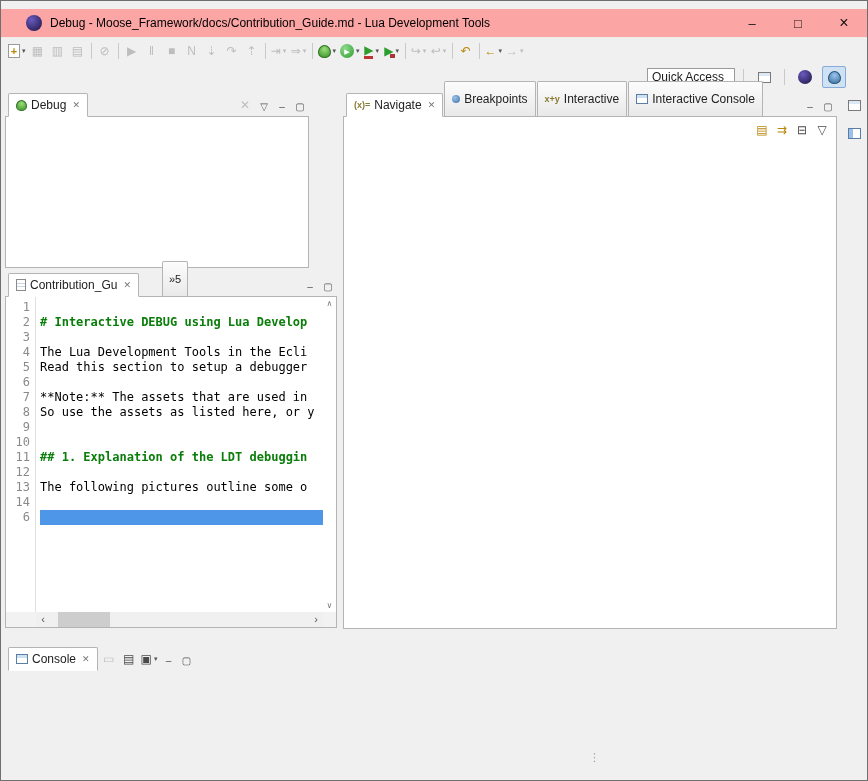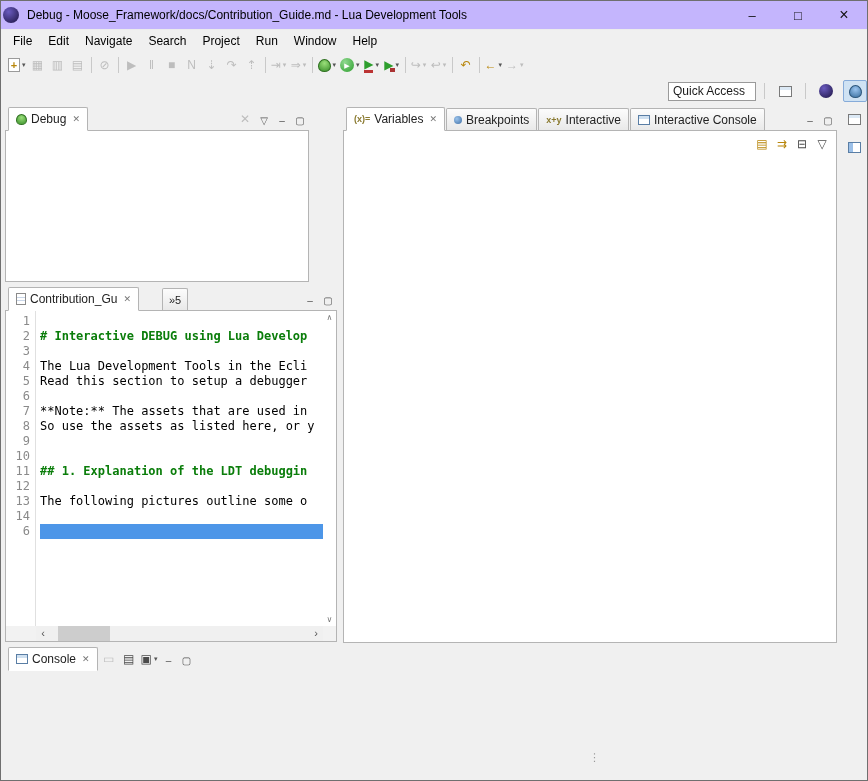--- a/index.html
+++ b/index.html
@@ -4,21 +4,21 @@
 <style>
   * { box-sizing: border-box; margin: 0; padding: 0; }
   html,body { width: 868px; height: 781px; overflow: hidden; }
   body {
     font-family: "Liberation Sans", sans-serif;
     font-size: 12px; color: #000; background: #f0f0f0;
   }
   .window { position: absolute; inset: 0; border: 1px solid #6f6f6f; display: flex; flex-direction: column; background: #f0f0f0; }
 
   
-  .titlebar { height: 29px; flex: none; background: #c4b5fd; display: flex; align-items: center; padding-left: 2px; gap: 8px; border-bottom: 1px solid #ececec; }
+  .titlebar { height: 29px; flex: none; background: #fca5a5; display: flex; align-items: center; padding-left: 25px; gap: 8px; border-bottom: 1px solid #ececec; margin-top: 8px; }
   .app-icon { width: 16px; height: 16px; border-radius: 50%; background: radial-gradient(circle at 35% 30%, #6a5bbf, #1b1240); flex: none; }
   .title { font-size: 12px; color: #000; white-space: nowrap; }
   .win-controls { margin-left: auto; display: flex; height: 100%; }
   .wc { width: 46px; display: flex; align-items: center; justify-content: center; font-size: 13px; color: #111; }
   .wc.close { font-size: 16px; }
 
   
   .menubar { height: 22px; flex: none; display: flex; align-items: center; padding-left: 4px; background: #f0f0f0; }
   .menu-item { padding: 2px 8px; white-space: nowrap; }
 
@@ -33,33 +33,33 @@
   .glyph.c-new { background: #fff; border: 1px solid #9a9a9a; width: 12px; height: 14px; font-size: 11px; font-weight: bold; color: var(--gold); }
   .glyph.c-gold { color: var(--gold); }
   .glyph.c-bug { width: 13px; height: 13px; border-radius: 50% 50% 50% 50% / 58% 58% 42% 42%; background: radial-gradient(circle at 50% 30%, #9adf7a, var(--bug-green)); border: 1px solid #2e7020; }
   .glyph.c-bug.blue { background: radial-gradient(circle at 50% 30%, #9ac4ef, #3a6f9e); border-color: #2c567c; }
   .glyph.c-run { width: 14px; height: 14px; border-radius: 50%; background: radial-gradient(circle at 35% 30%, #8fd98f, var(--run-green)); color: #fff; font-size: 7px; }
   .glyph.c-profile { color: var(--run-green); border-bottom: 3px solid #bb3333; padding-bottom: 0; }
   .glyph.c-ext { color: var(--run-green); position: relative; }
   .glyph.c-ext::after { content: ""; position: absolute; right: -2px; bottom: -1px; width: 5px; height: 4px; background: #a33; }
 
   
-  .qa-row { height: 26px; flex: none; display: flex; align-items: center; justify-content: flex-end; gap: 5px; padding-right: 0; background: #f0f0f0; }
+  .qa-row { height: 26px; flex: none; display: flex; align-items: center; justify-content: flex-end; gap: 5px; padding-right: 21px; background: #f0f0f0; }
   .qa-box { width: 88px; height: 19px; background: #fff; border: 1px solid #9a9a9a; font-size: 12px; color: #1a1a1a; padding: 1px 4px; white-space: nowrap; overflow: hidden; }
   .persp-btn { height: 22px; min-width: 24px; display: flex; align-items: center; justify-content: center; border: 1px solid transparent; border-radius: 2px; }
   .persp-btn.active { background: var(--perspective-active-bg); border-color: #86abd9; }
   .circle-ldt { width: 14px; height: 14px; border-radius: 50%; background: radial-gradient(circle at 35% 30%, #6a5bbf, #1b1240); }
   .mini-win { width: 13px; height: 11px; border: 1px solid #7a7a7a; background: linear-gradient(#dce9f5 0 3px, #fff 3px); }
   .mini-win.panes { background: linear-gradient(90deg, #9cc0e8 0 4px, #fff 4px); border-color: #5a7ea5; }
 
   
   .main { flex: 1; position: relative; background: #f0f0f0; }
   .panel { position: absolute; display: flex; flex-direction: column; }
   .tabs { height: 24px; flex: none; display: flex; align-items: flex-end; padding-left: 3px; position: relative; z-index: 2; }
-  .tab { height: 22px; display: flex; align-items: center; gap: 4px; padding: 0 7px; font-size: 12px; color: #222; border: 1px solid #b4b4b4; border-bottom: none; border-radius: 2px 2px 0 0; background: linear-gradient(#fcfcfc, #e9e9e9); margin-right: 1px; white-space: nowrap; }
+  .tab { height: 35px; display: flex; align-items: center; gap: 4px; padding: 0 7px; font-size: 12px; color: #222; border: 1px solid #b4b4b4; border-bottom: none; border-radius: 2px 2px 0 0; background: linear-gradient(#fcfcfc, #e9e9e9); margin-right: 1px; white-space: nowrap; }
   .tab.active { background: #fff; height: 24px; margin-bottom: -1px; border-bottom: 1px solid #fff; z-index: 3; }
   .tab.more-tab { margin-left: 22px; padding: 0 6px; font-size: 11px; }
   .tclose { font-size: 9px; color: #777; margin-left: 2px; }
   .tab-fill { flex: 1; }
   .mini-ic { width: 18px; height: 20px; display: flex; align-items: center; justify-content: center; font-size: 10px; color: #555; }
   .panel-body { flex: 1; border: 1px solid #b4b4b4; background: #fff; position: relative; z-index: 1; overflow: hidden; }
 
   .debug-panel  { left: 4px;   top: 2px;   width: 304px; height: 176px; }
   .editor-panel { left: 4px;   top: 182px; width: 332px; height: 356px; }
   .vars-panel   { left: 342px; top: 2px;   width: 494px; height: 537px; }
@@ -107,30 +107,20 @@
   <div class="titlebar">
     <span class="app-icon"></span>
     <span class="title">Debug - Moose_Framework/docs/Contribution_Guide.md - Lua Development Tools</span>
     <span class="win-controls">
       <span class="wc">–</span>
       <span class="wc">□</span>
       <span class="wc close">×</span>
     </span>
   </div>
 
-  <div class="menubar">
-    <span class="menu-item">File</span>
-    <span class="menu-item">Edit</span>
-    <span class="menu-item">Navigate</span>
-    <span class="menu-item">Search</span>
-    <span class="menu-item">Project</span>
-    <span class="menu-item">Run</span>
-    <span class="menu-item">Window</span>
-    <span class="menu-item">Help</span>
-  </div>
 
   <div class="toolbar">
       <span class="tb-btn">
         <span class="glyph c-new">+</span>
         <span class="dd">▾</span>
       </span>
       <span class="tb-btn disabled">
         <span class="glyph">▦</span>
       </span>
       <span class="tb-btn disabled">
@@ -298,21 +288,21 @@
           <span class="hs-arrow">›</span>
         </div>
         <div class="corner"></div>
       </div>
     </div>
 
     <div class="panel vars-panel">
       <div class="tabs">
         <div class="tab active">
           <span class="vars-ico">(x)=</span>
-          <span>Variables</span>
+          <span>Navigate</span>
           <span class="tclose">✕</span>
         </div>
         <div class="tab">
           <span class="dot-bp"></span>
           <span>Breakpoints</span>
         </div>
         <div class="tab">
           <span class="vars-ico">x+y</span>
           <span>Interactive</span>
         </div>

